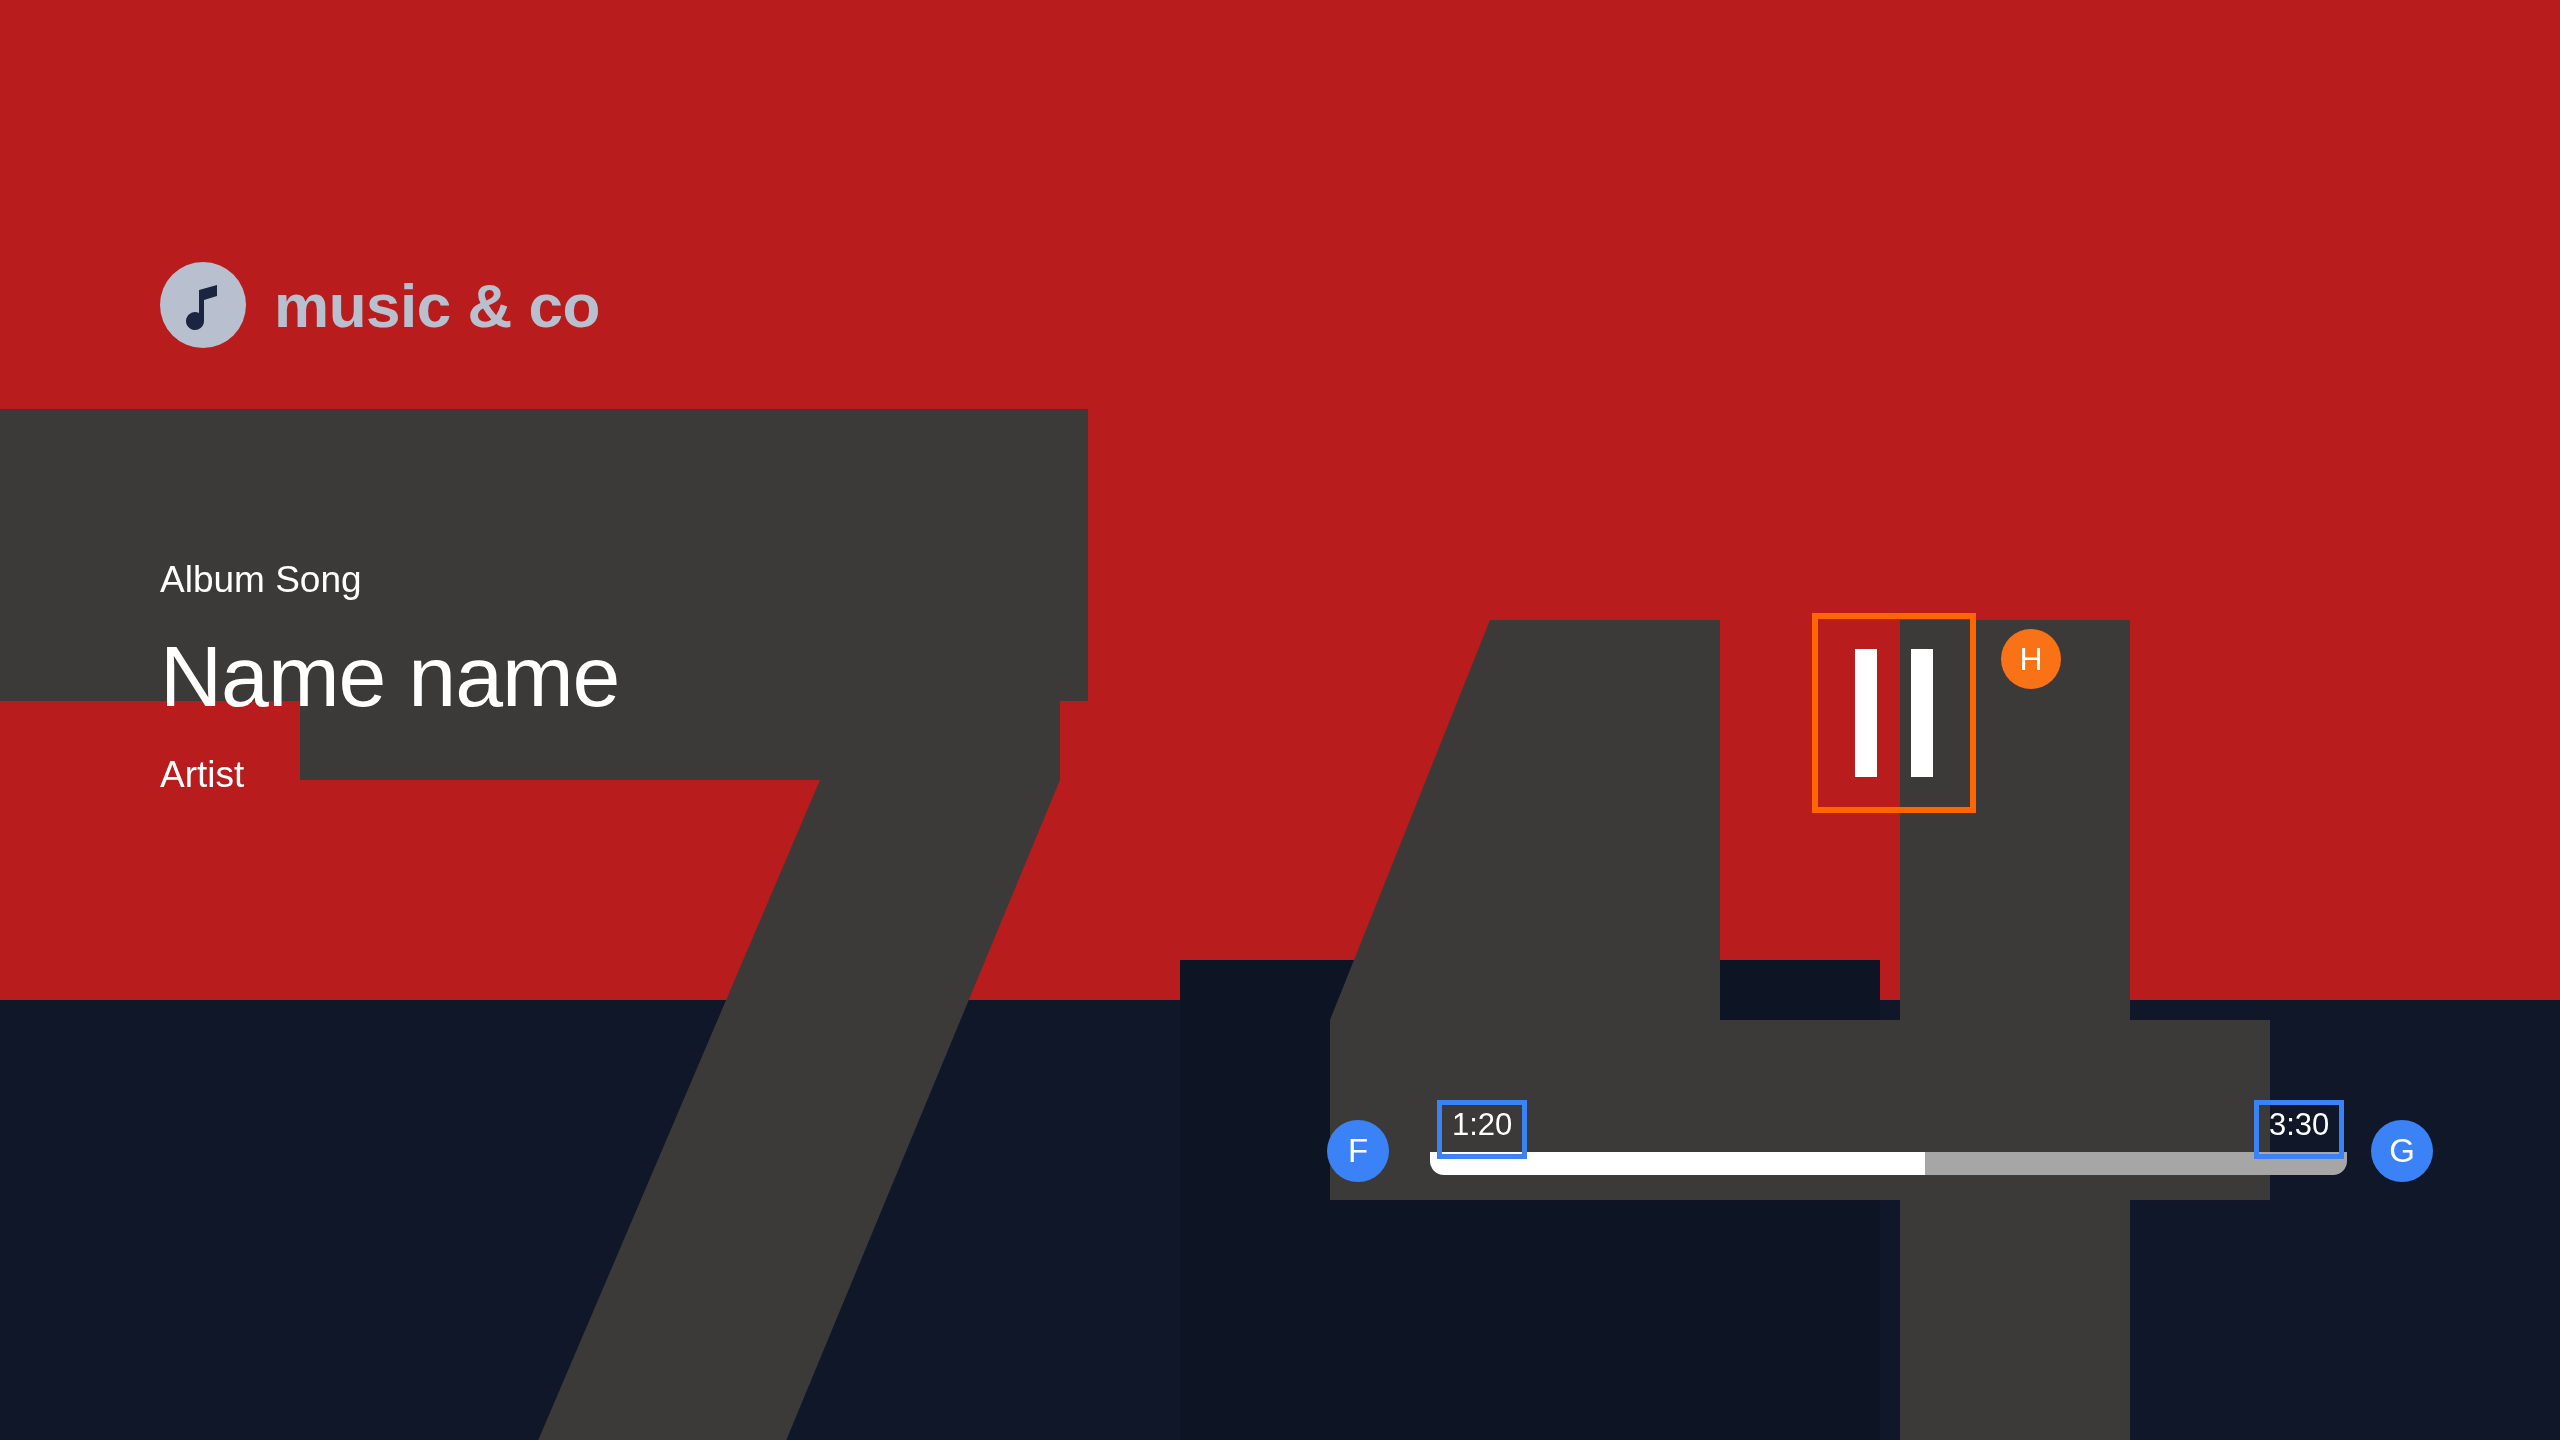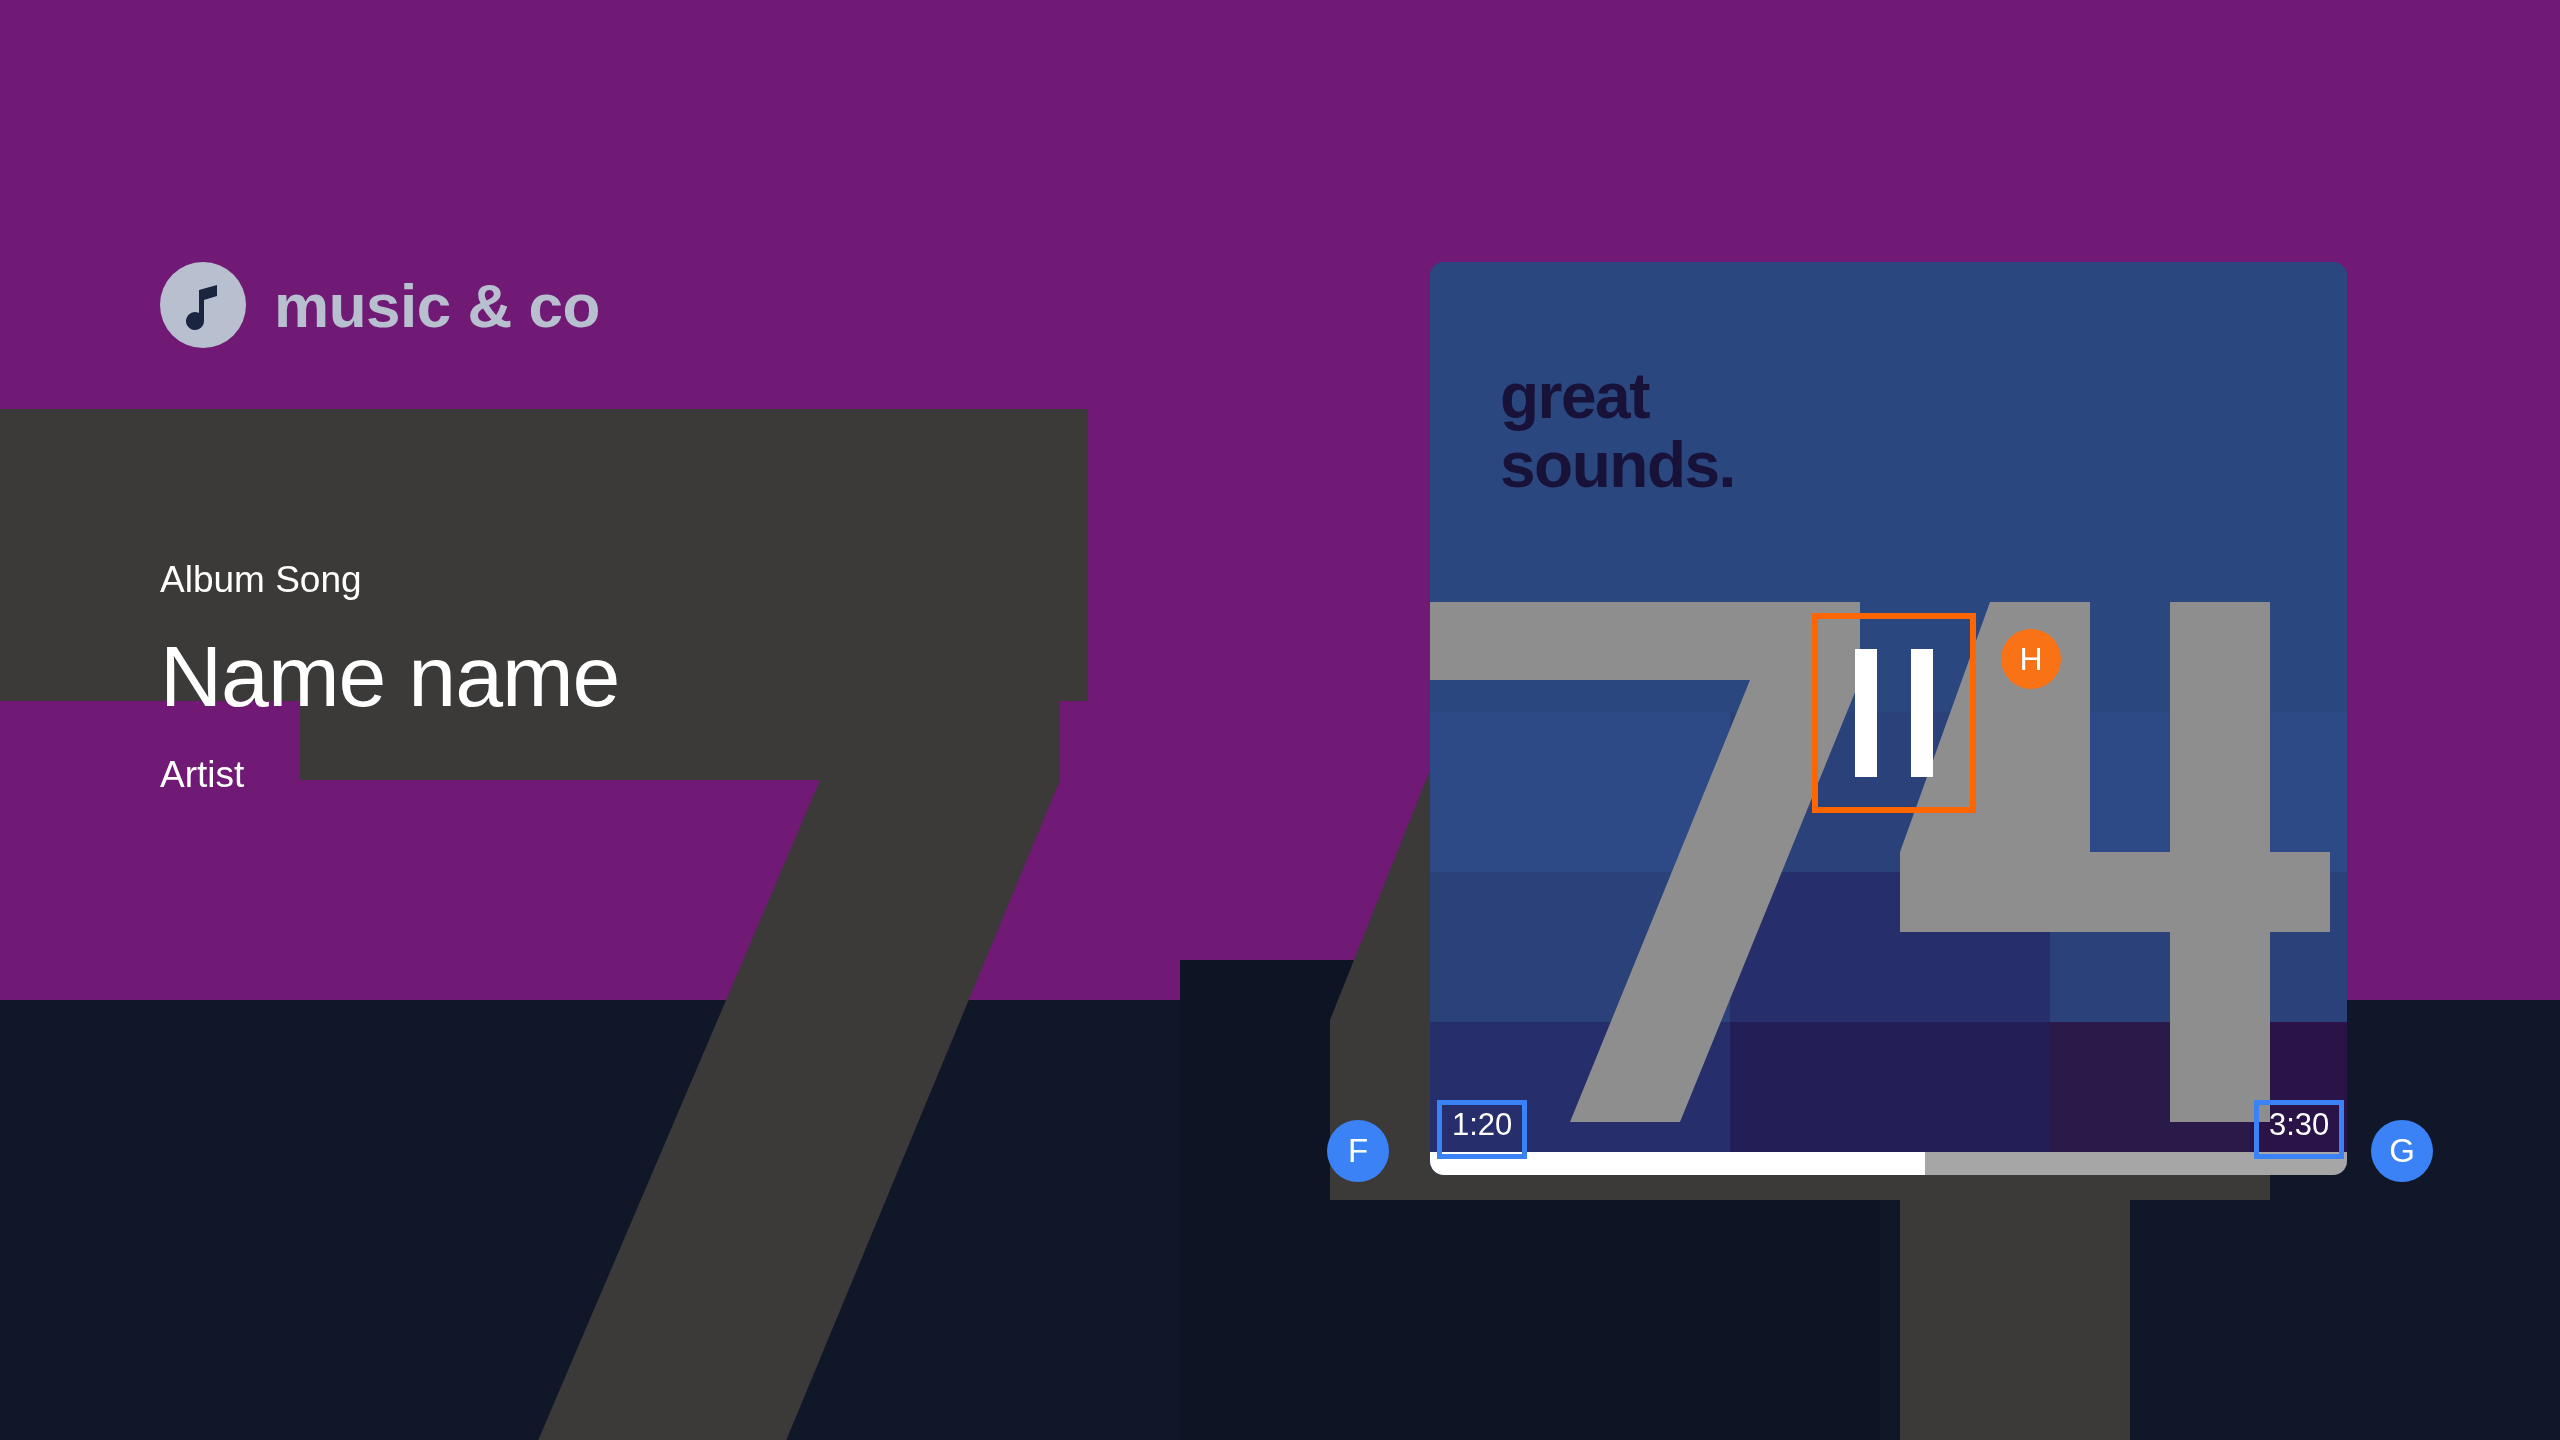--- a/index.html
+++ b/index.html
@@ -5,21 +5,21 @@
 <style>
   * { box-sizing: border-box; margin: 0; padding: 0; }
   html, body {
     width: 2560px; height: 1440px;
     overflow: hidden;
     font-family: "Liberation Sans", sans-serif;
   }
   #stage {
     position: relative;
     width: 2560px; height: 1440px;
-    background: #701a75;
+    background: #b91c1c;
     overflow: hidden;
     text-decoration: underline;
   }
 
   
   .bg-layer { position: absolute; inset: 0; overflow: hidden; }
   .bg-dark-band {
     position: absolute;
     left: 0; top: 1000px; width: 2560px; height: 440px;
     background: #0f1729;
@@ -180,49 +180,20 @@
     </span>
     <span class="logo-text">music &amp; co</span>
   </div>
 
   <div class="np-block">
     <div class="np-album">Album Song</div>
     <div class="np-song">Name name</div>
     <div class="np-artist">Artist</div>
   </div>
 
-  <div class="card">
-    <div class="card-grid" id="card-grid">
-        <div class="tile" style="left: 0px; top: 0px; width: 917px; height: 330px; background: rgb(43, 71, 128);"></div>
-        <div class="tile" style="left: 0px; top: 330px; width: 300px; height: 120px; background: rgb(43, 71, 128);"></div>
-        <div class="tile" style="left: 300px; top: 330px; width: 320px; height: 120px; background: rgb(43, 71, 128);"></div>
-        <div class="tile" style="left: 620px; top: 330px; width: 297px; height: 120px; background: rgb(43, 71, 128);"></div>
-        <div class="tile" style="left: 0px; top: 450px; width: 300px; height: 160px; background: rgb(45, 74, 134);"></div>
-        <div class="tile" style="left: 300px; top: 450px; width: 320px; height: 160px; background: rgb(42, 65, 121);"></div>
-        <div class="tile" style="left: 620px; top: 450px; width: 297px; height: 160px; background: rgb(45, 74, 134);"></div>
-        <div class="tile" style="left: 0px; top: 610px; width: 300px; height: 150px; background: rgb(42, 65, 121);"></div>
-        <div class="tile" style="left: 300px; top: 610px; width: 320px; height: 150px; background: rgb(38, 47, 107);"></div>
-        <div class="tile" style="left: 620px; top: 610px; width: 297px; height: 150px; background: rgb(42, 65, 121);"></div>
-        <div class="tile" style="left: 0px; top: 760px; width: 300px; height: 153px; background: rgb(38, 47, 107);"></div>
-        <div class="tile" style="left: 300px; top: 760px; width: 320px; height: 153px; background: rgb(35, 30, 85);"></div>
-        <div class="tile" style="left: 620px; top: 760px; width: 297px; height: 153px; background: rgb(42, 26, 74);"></div>
-        <div class="tile" style="left: 820px; top: 760px; width: 97px; height: 153px; background: rgb(42, 19, 70);"></div>
-      </div>
-
-    <div class="card-title">great
-sounds.</div>
-
-    <svg class="card-74" viewBox="0 0 917 520" preserveAspectRatio="none">
-
-      <path d="M0,0 L430,0 L430,78 L250,520 L140,520 L320,78 L0,78 Z" fill="#8e8e8e"></path>
-
-      <path d="M620,0 L720,0 L720,250 L800,250 L800,0 L900,0 L900,250 L960,250 L960,330 L900,330 L900,520 L800,520 L800,330 L530,330 L530,250 Z" fill="#8e8e8e" transform="translate(-60,0)"></path>
-    </svg>
-
-  </div>
 
   <div class="pause-btn">
     <span class="pause-bar"></span>
     <span class="pause-bar"></span>
   </div>
   <div class="pause-outline"></div>
 
   <div class="progress">
     <div class="progress-fill" id="progress-fill" style="width: 54%;"></div>
     <div class="progress-rest"></div>

